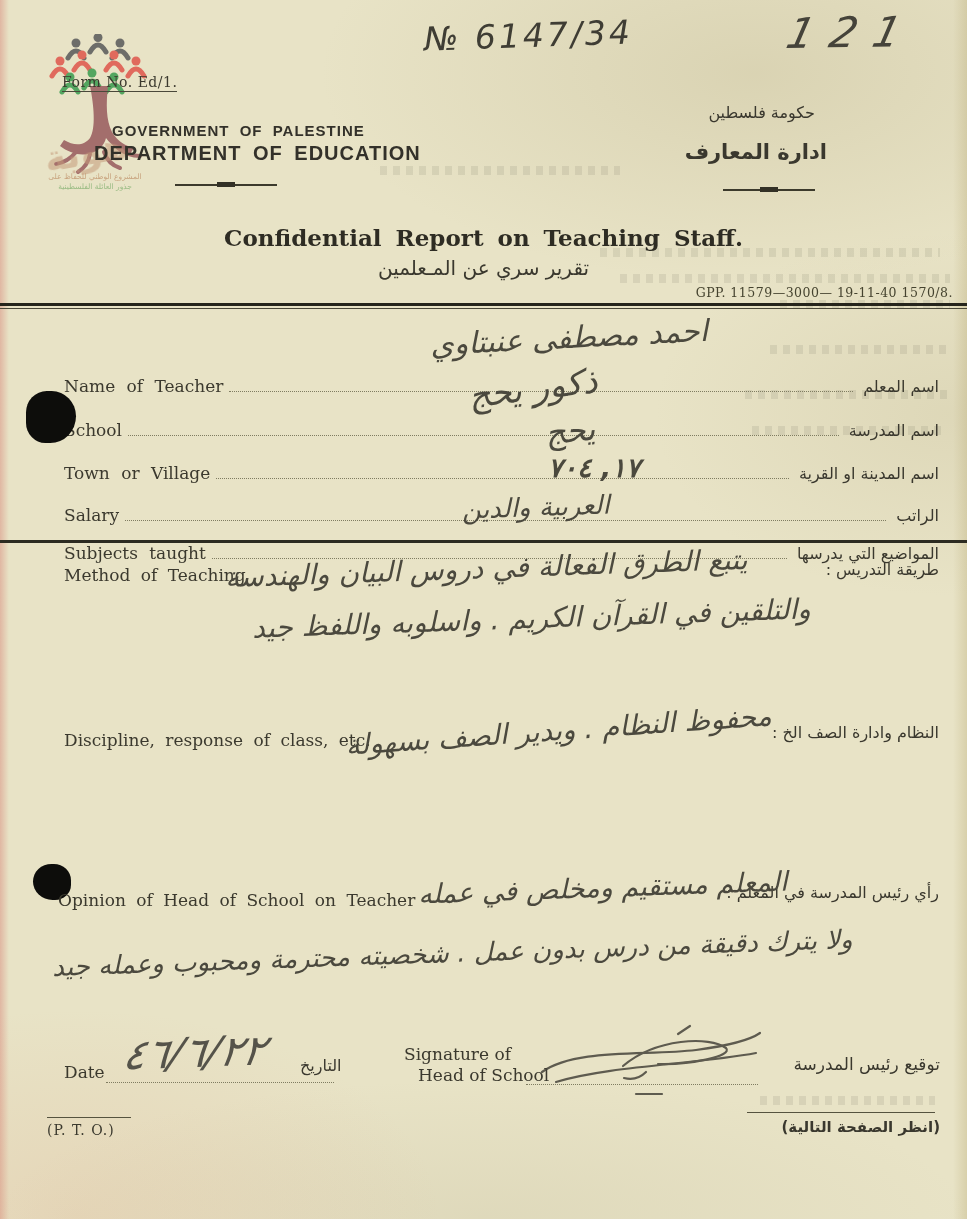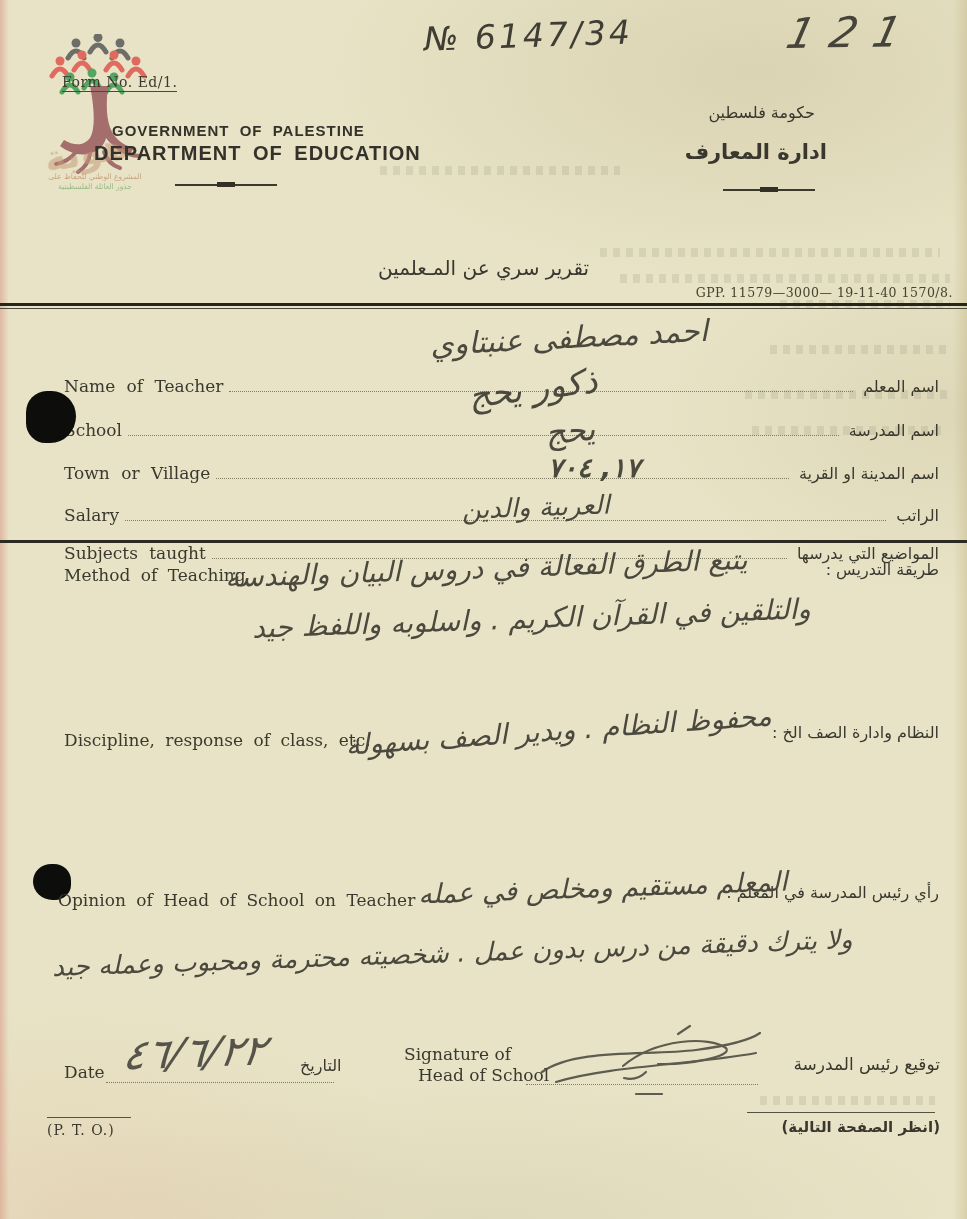--- a/index.html
+++ b/index.html
@@ -150,20 +150,21 @@
   <div class="abs hand page-no">121</div>
 
   <div class="abs print-serif form-no">Form No. Ed/1.</div>
   <div class="abs print-sans gov-en1">GOVERNMENT OF PALESTINE</div>
   <div class="abs print-sans gov-en2">DEPARTMENT OF EDUCATION</div>
   <div class="abs rule-dec dec-en"></div>
   <div class="abs ar gov-ar1">حكومة فلسطين</div>
   <div class="abs ar gov-ar2">ادارة المعارف</div>
   <div class="abs rule-dec dec-ar"></div>
 
+  <div class="abs print-serif title-en">Confidential Report on Teaching Staff.</div>
   <div class="abs ar title-ar">تقرير سري عن المـعلمين</div>
   <div class="abs print-serif gpp">GPP. 11579—3000— 19-11-40  1570/8.</div>
   <div class="abs dbl-rule-a"></div>
   <div class="abs dbl-rule-b"></div>
 
   <div class="frow" style="top:337px">
     <span class="len">Name of Teacher</span>
     <div class="dots"></div>
     <span class="lar ar">اسم المعلم</span>
   </div>

